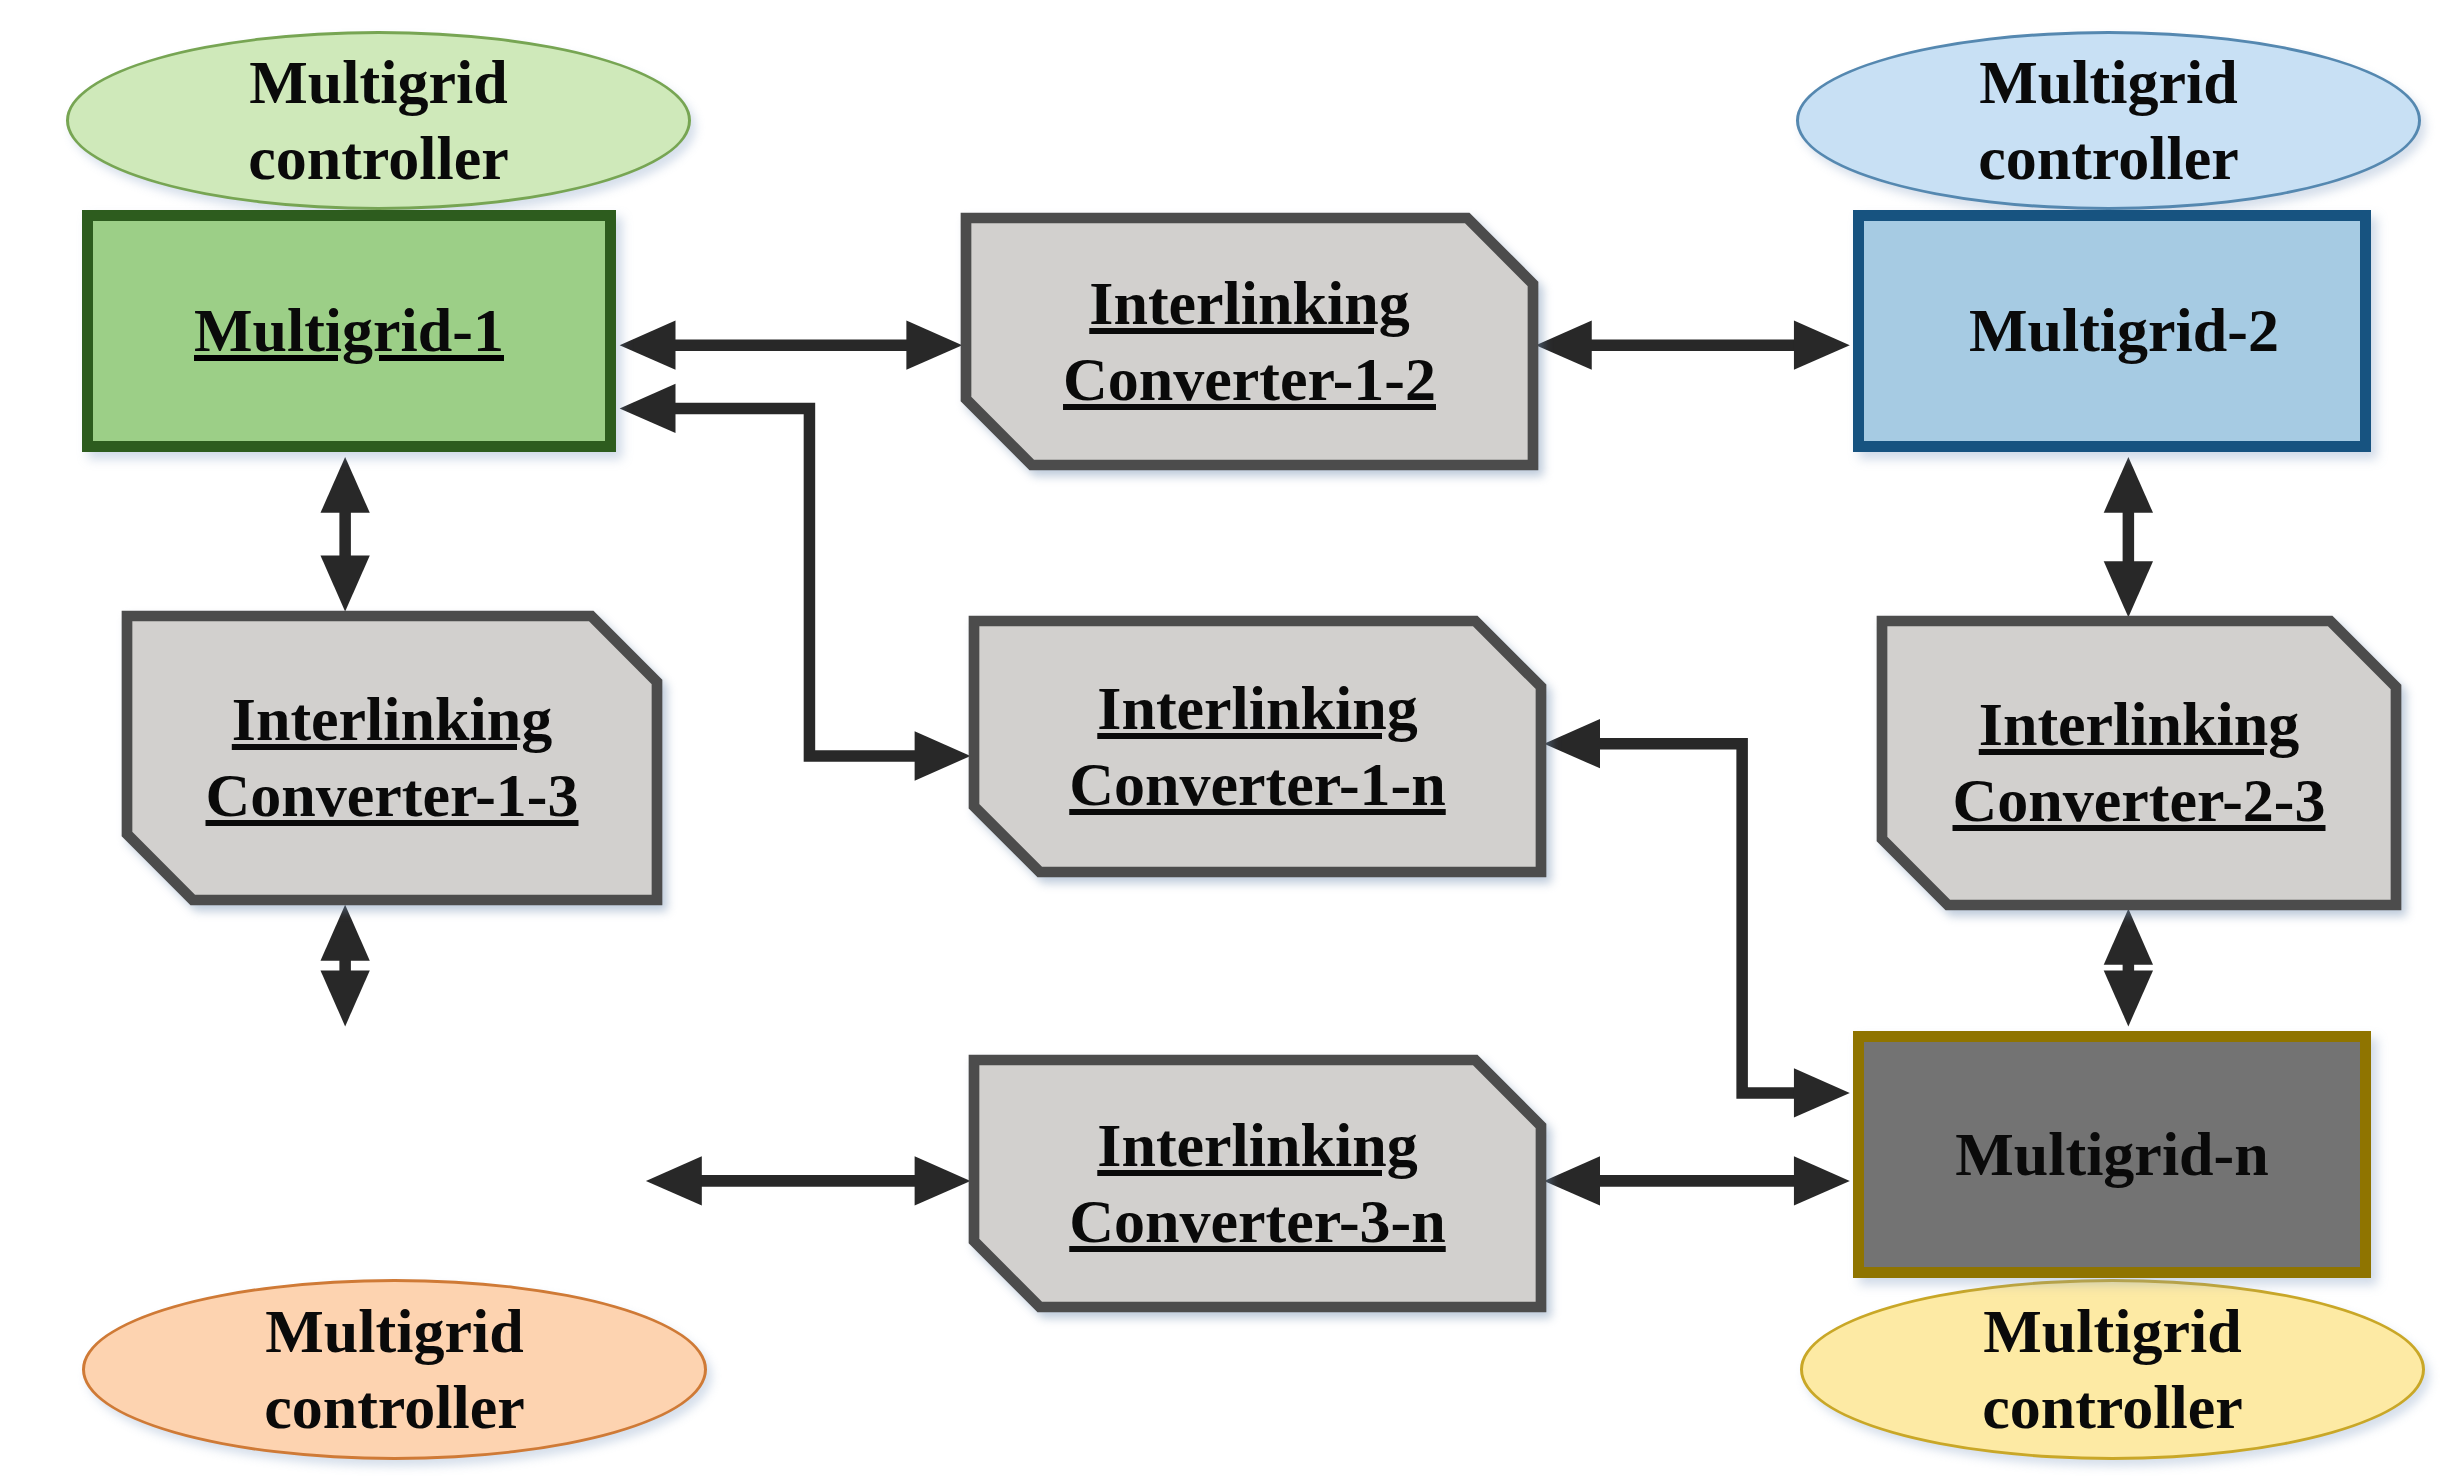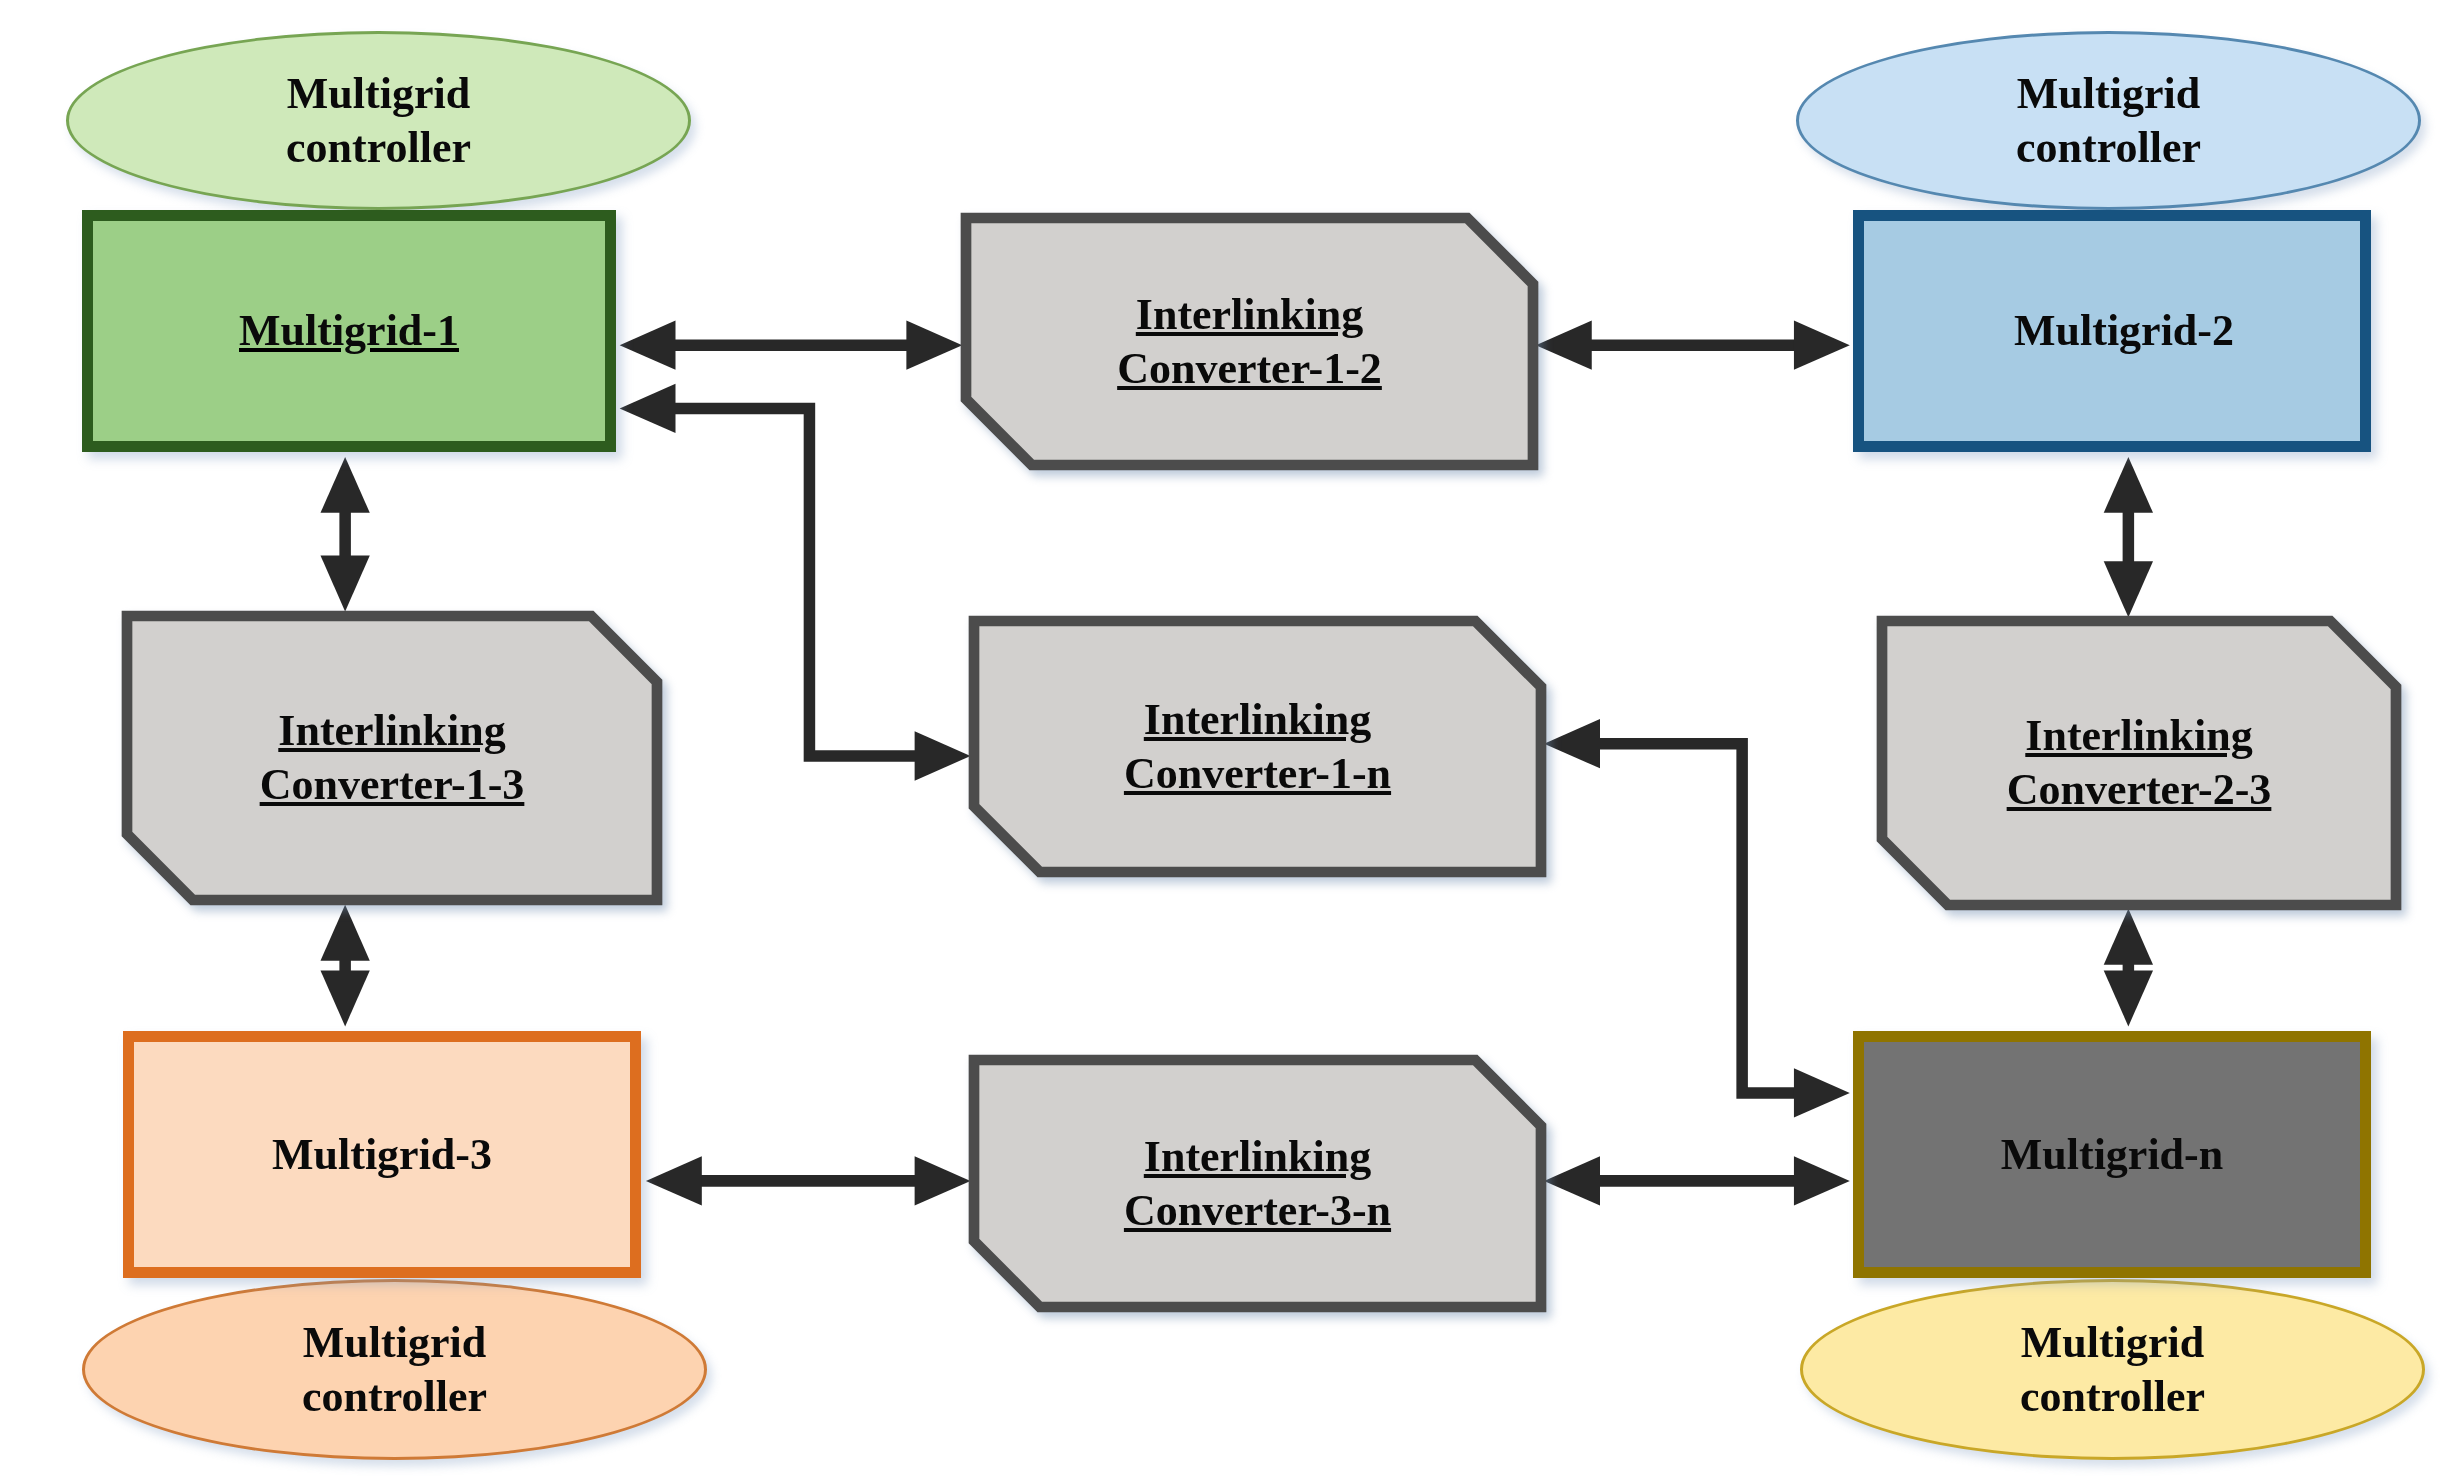--- a/index.html
+++ b/index.html
@@ -11,21 +11,21 @@
     overflow: hidden;
     font-family: "Liberation Serif", serif;
   }
   .layer {
     position: absolute;
     left: 0; top: 0;
     width: 2462px; height: 1480px;
   }
   .lbl {
     font-weight: 700;
-    font-size: 44px;
+    font-size: 62px;
     line-height: 1.22;
     color: #0a0a0a;
     text-align: center;
     white-space: pre-line;
   }
   .ell {
     position: absolute;
     border-radius: 50%;
     border: 3.3px solid #888;
     display: flex;
@@ -159,23 +159,20 @@
   </div>
 
   <div class="mg" style="left: 82px; top: 210px; width: 534px; height: 242px; background-color: rgb(156, 207, 135); border-color: rgb(45, 92, 30); text-decoration: underline;">
     <div class="lbl">Multigrid-1</div>
   </div>
 
   <div class="mg" style="left: 1853px; top: 210px; width: 518px; height: 242px; background-color: rgb(166, 203, 227); border-color: rgb(23, 83, 128); padding-left: 24px;">
     <div class="lbl">Multigrid-2</div>
   </div>
 
-  <div class="mg" style="left: 123px; top: 1031px; width: 518px; height: 247px; background-color: rgb(252, 218, 191); border-color: rgb(221, 110, 31);">
-    <div class="lbl">Multigrid-3</div>
-  </div>
 
   <div class="mg" style="left: 1853px; top: 1031px; width: 518px; height: 247px; background-color: #737373; border-color: rgb(143, 116, 0);">
     <div class="lbl">Multigrid-n</div>
   </div>
 
   <div class="conv" style="left:966px; top:218px; width:567px; height:247px;">
     <svg viewBox="0 0 690 300" preserveAspectRatio="none">
       <polygon points="0,0 610,0 690,80 690,300 80,300 0,220" stroke-width="13" fill="#d2d0ce" stroke="#4c4c4c"></polygon>
     </svg>
     <div class="lbl">Interlinking

